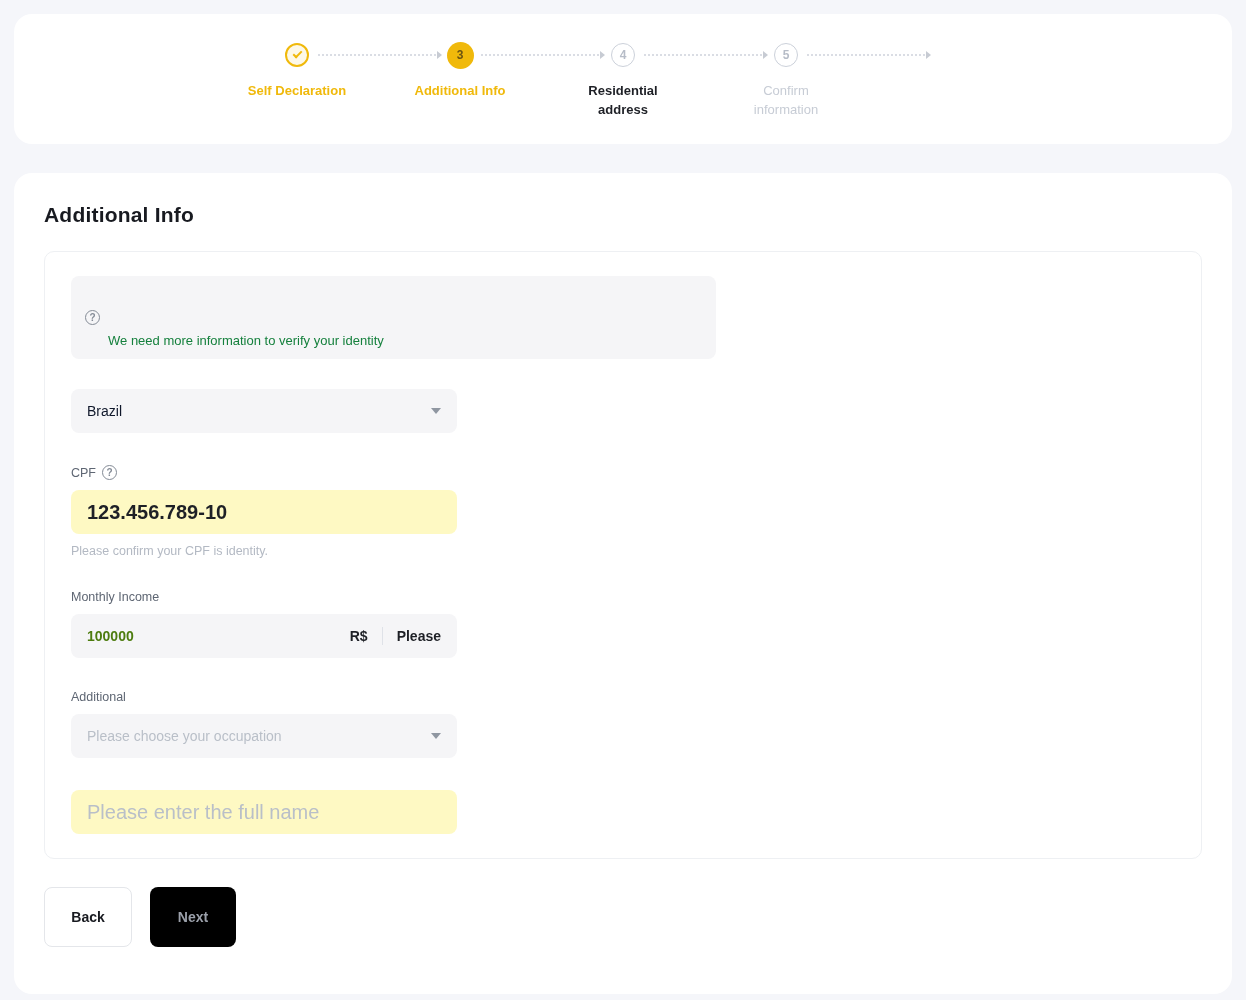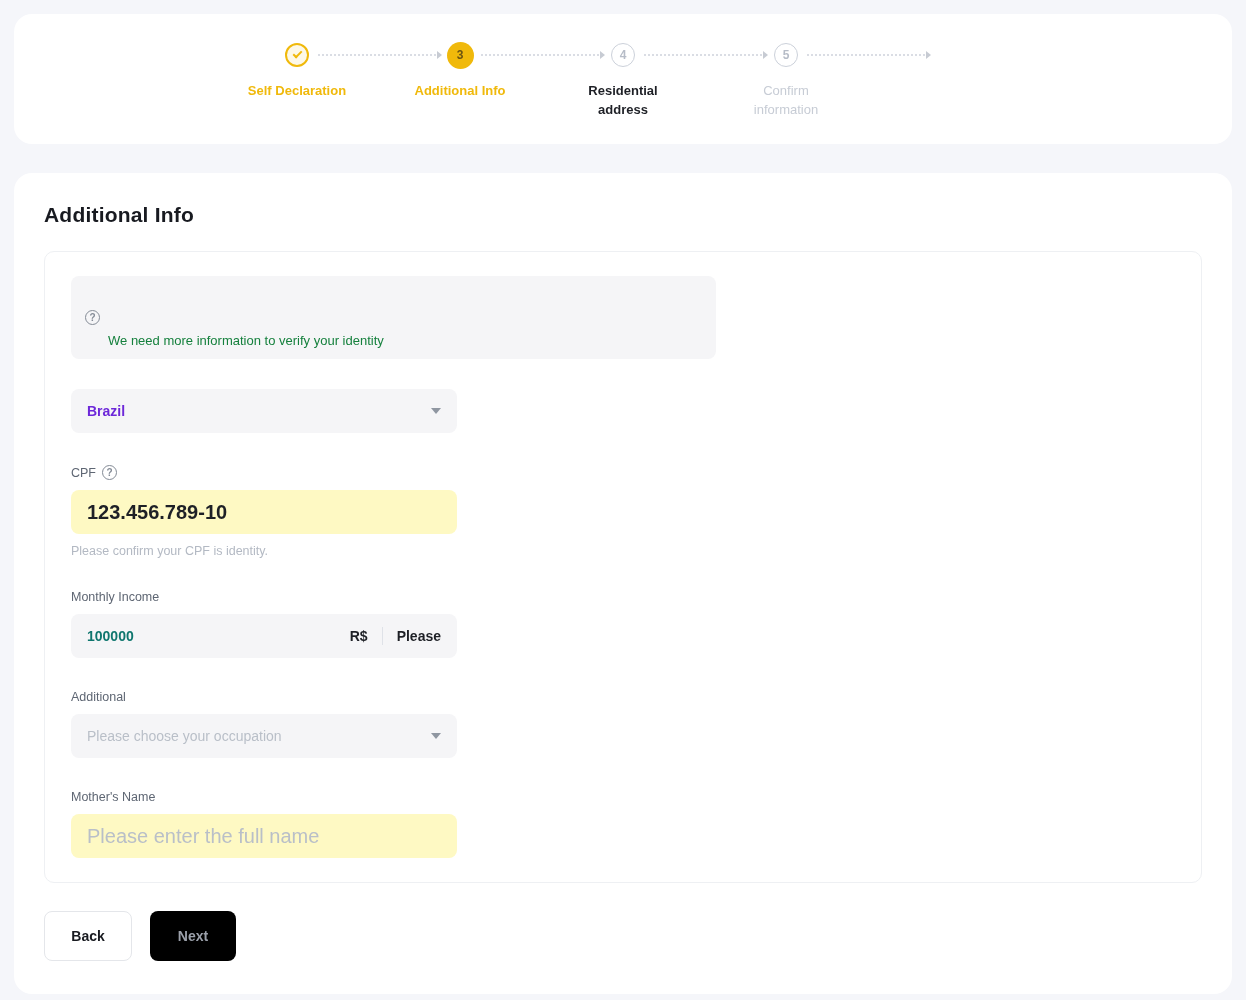--- a/index.html
+++ b/index.html
@@ -72,45 +72,45 @@
   .field:last-child { margin-bottom:0; }
   .field-label {
     font-size:12.5px; color:#5e6673; margin-bottom:10px;
     display:flex; align-items:center; gap:6px;
   }
   .control {
     height:44px; background:#f5f5f7; border-radius:8px;
     display:flex; align-items:center; padding:0 16px;
     font-size:14px;
   }
-  .control .value { font-weight:bold; color:#6d28d9; flex:1; }
+  .control .value { font-weight:normal; color:#0f172a; flex:1; }
   .control .placeholder { color:#b9bfc8; flex:1; font-weight:400; }
   .caret {
     width:0; height:0;
     border-left:5px solid transparent; border-right:5px solid transparent;
     border-top:6px solid #8f96a1;
   }
   input.text-input {
     width:100%; height:44px; background:#fef9c3; border:none; border-radius:8px;
     padding:0 16px; font-size:20px; font-weight:bold; color:#1e2026;
     font-family:"Liberation Sans", sans-serif; outline:none;
   }
   input.text-input::placeholder { color:#b9bfc8; font-weight:400; }
   .income-wrap { height:44px; background:#f5f5f7; border-radius:8px; display:flex; align-items:center; padding:0 16px; }
   .income-wrap input {
     flex:1; background:transparent; border:none; outline:none;
-    font-size:14px; font-weight:bold; color:#0f766e;
+    font-size:14px; font-weight:bold; color:#4d7c0f;
     font-family:"Liberation Sans", sans-serif; min-width:0;
   }
   .income-suffix { font-size:14px; font-weight:bold; color:#1e2026; }
   .v-divider { width:1px; height:18px; background:#dfe2e8; margin:0 14px; }
   .hint { font-size:12.5px; color:#b3b9c3; margin-top:10px; }
   .actions { display:flex; gap:18px; margin-top:28px; }
   button {
-    height:50px; border-radius:8px; font-size:14px; font-weight:bold;
+    height:60px; border-radius:8px; font-size:14px; font-weight:bold;
     font-family:"Liberation Sans", sans-serif; cursor:pointer;
   }
   .back-btn {
     min-width:88px; padding:0 26px;
     background:#ffffff; border:1px solid #e4e6ea; color:#181a20;
   }
   .next-btn {
     min-width:86px; padding:0 26px;
     background:#000000; border:none; color:#9ba0aa; cursor:default;
   }
@@ -193,21 +193,20 @@
 
     <div class="field">
       <div class="field-label">Additional</div>
       <div class="control">
         <span class="placeholder">Please choose your occupation</span>
         <span class="caret"></span>
       </div>
     </div>
 
     <div class="field">
-      <div class="field-label">Mother's Name</div>
       <input class="text-input" type="text" placeholder="Please enter the full name" style="">
     </div>
 
   </div>
 
   <div class="actions">
     <button class="back-btn">Back</button>
     <button class="next-btn" disabled="">Next</button>
   </div>
 </div>

